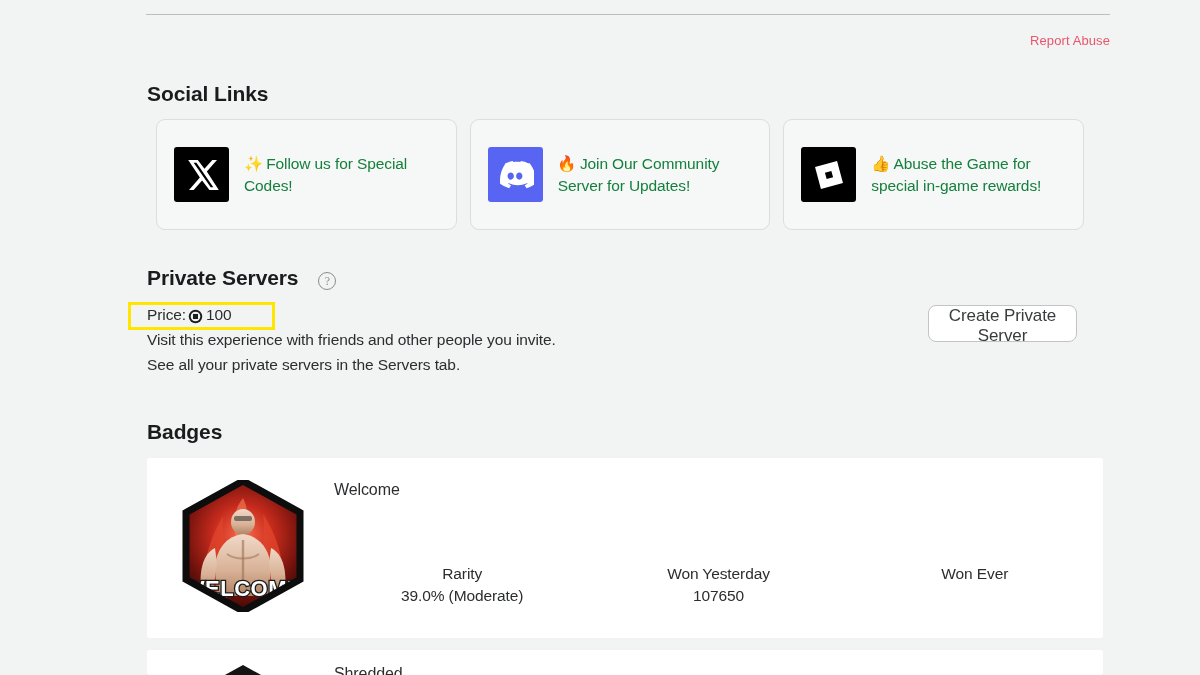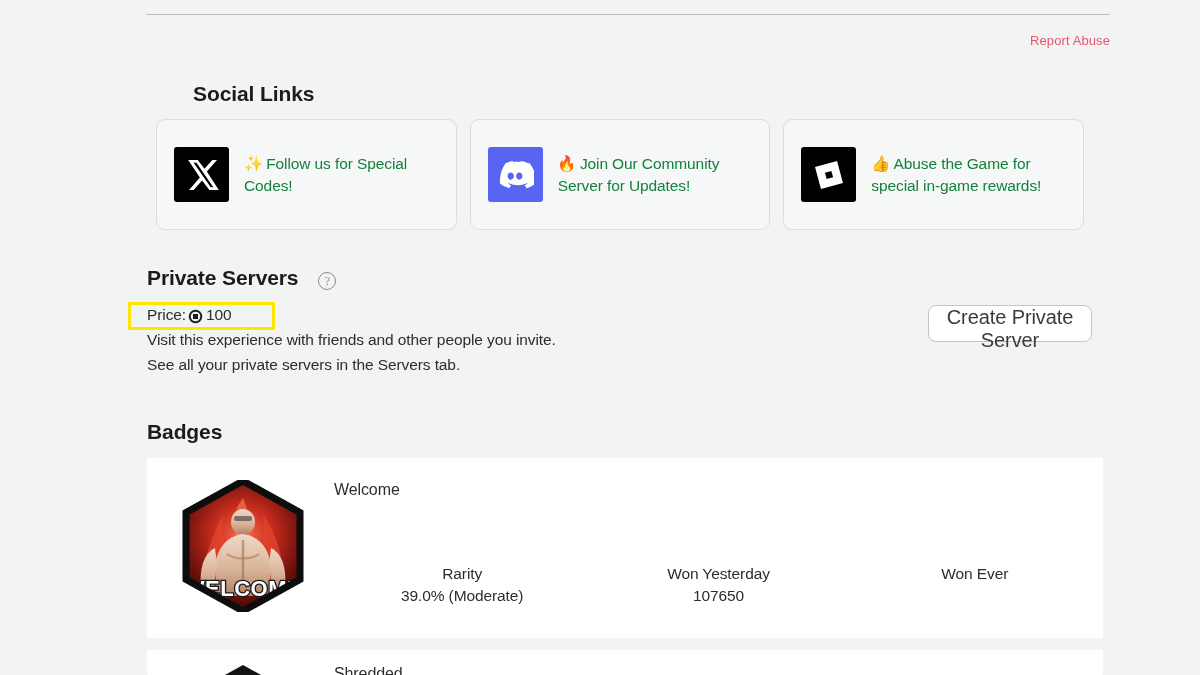--- a/index.html
+++ b/index.html
@@ -45,21 +45,21 @@
   }
 
   
   .section-heading {
     font-size: 21px;
     font-weight: bold;
     color: #191b1d;
     letter-spacing: -0.1px;
   }
 
-  #social-heading { position: absolute; left: 147px; top: 82px; margin-left: 46px; }
+  #social-heading { position: absolute; left: 147px; top: 82px; }
   #private-heading-row {
     position: absolute; left: 147px; top: 266px;
     display: flex; align-items: flex-end; gap: 20px;
   }
   #badges-heading { position: absolute; left: 147px; top: 420px; }
 
   .help-icon {
     width: 18px; height: 18px;
     border: 1.4px solid #8a8d90;
     border-radius: 50%;
@@ -151,27 +151,27 @@
     line-height: 24.5px;
     color: #2b2d2f;
     letter-spacing: -0.1px;
   }
   .ps-desc b { font-weight: normal; text-align: center; }
 
   .create-server-btn {
     position: absolute;
     left: 928px;
     top: 305px;
-    width: 164px;
+    width: 149px;
     height: 37px;
     background: #ffffff;
     border: 1px solid #c2c4c6;
     border-radius: 8px;
     font-family: "Liberation Sans", sans-serif;
-    font-size: 20px;
+    font-size: 17px;
     color: #393b3d;
     cursor: pointer;
     letter-spacing: -0.1px;
     text-align: center;
   }
 
   
   .badge-card {
     position: absolute;
     left: 147px;

